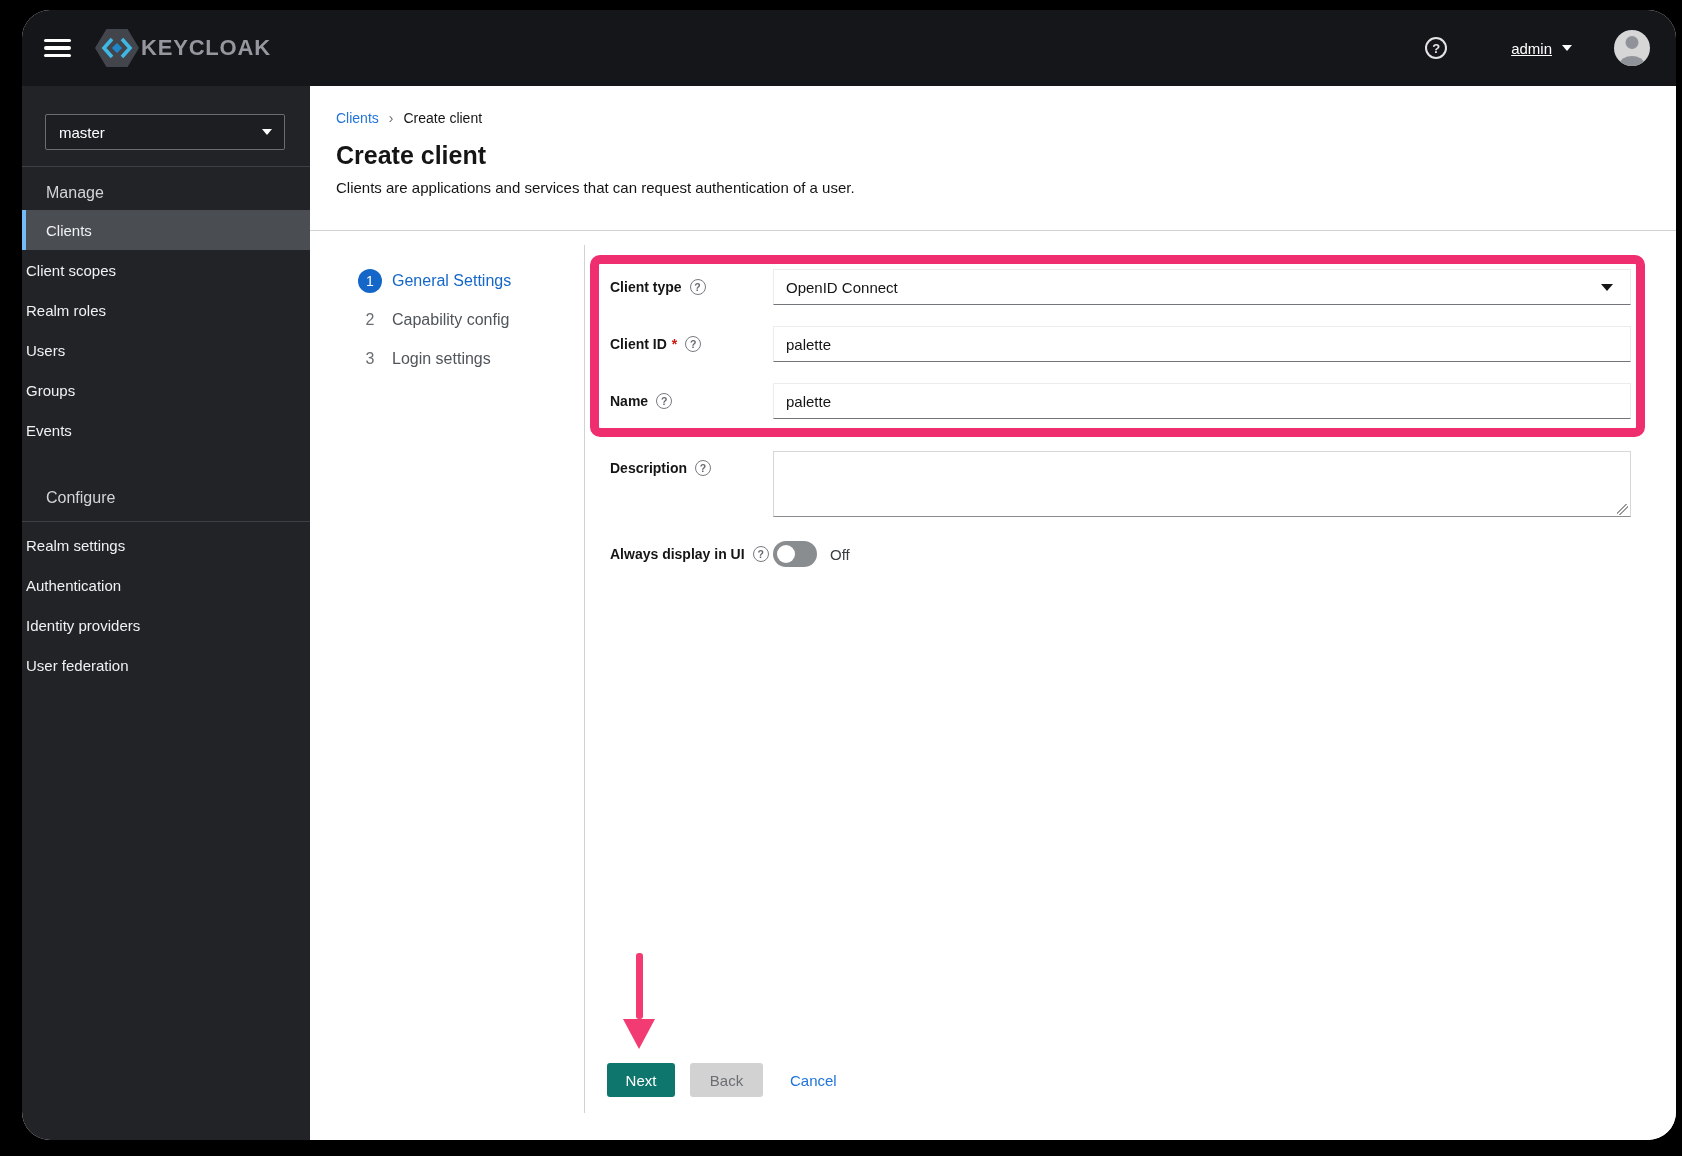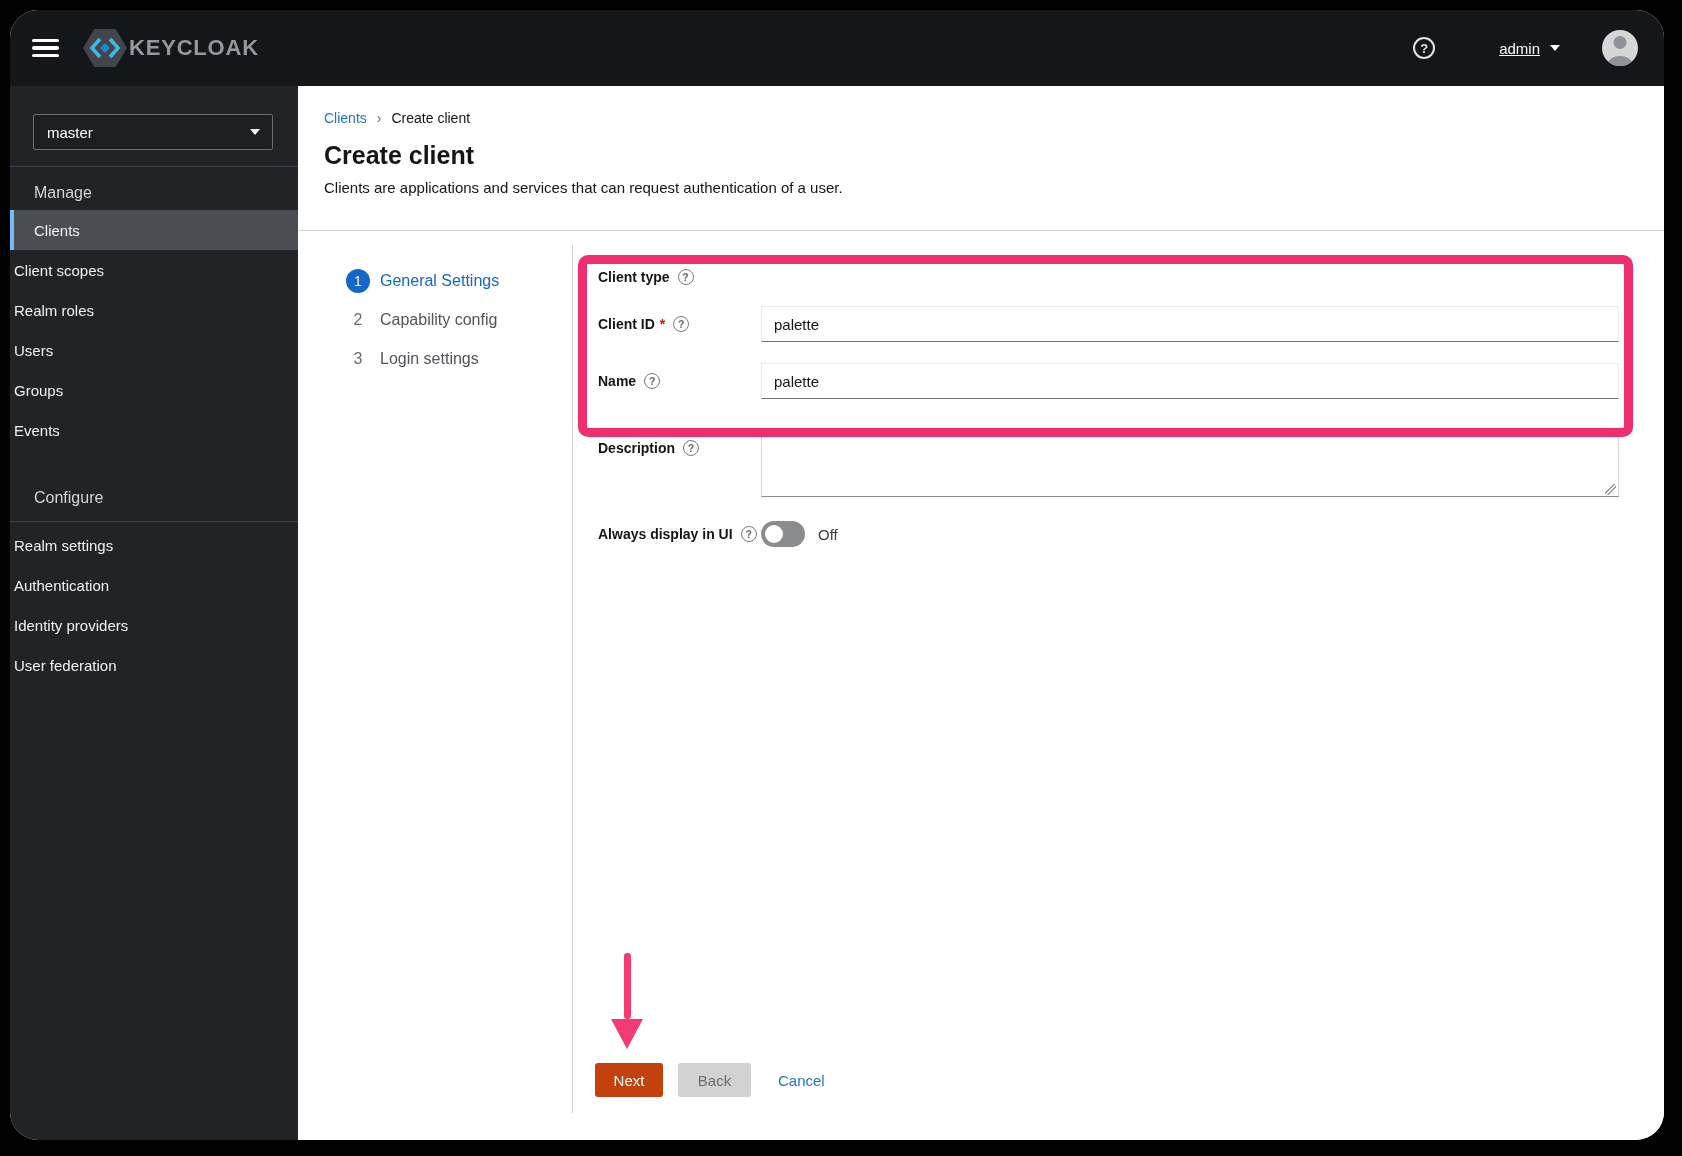--- a/index.html
+++ b/index.html
@@ -1,21 +1,21 @@
 <!DOCTYPE html>
 <html><head>
 <meta charset="utf-8">
 <style>
   * { margin:0; padding:0; box-sizing:border-box; }
   html,body { width:1682px; height:1156px; background:#000; overflow:hidden;
               font-family:"Liberation Sans", sans-serif; }
   .stage { position:relative; width:1682px; height:1156px; background:#000; }
 
   
-  .window { position:absolute; left:10px; top:10px; width:1654px; height:1130px;
+  .window { position:absolute; left:22px; top:10px; width:1654px; height:1130px;
             border-radius:28px; overflow:hidden; background:#fff;
             display:flex; flex-direction:column; }
 
   
   .header { height:76px; background:#15161a; display:flex; align-items:center;
             flex:0 0 auto; padding:0 26px 0 22px; }
   .hamburger { width:27px; height:19px; display:flex; flex-direction:column;
                justify-content:space-between; cursor:pointer; }
   .hamburger span { display:block; height:3.4px; border-radius:2px; background:#fff; }
   .logo { display:flex; align-items:center; margin-left:24px; }
@@ -130,21 +130,21 @@
   .pink-arrow { position:absolute; left:313px; top:722px; width:32px; pointer-events:none; }
   .pink-arrow .shaft { width:7px; height:66px; background:#f23b72; margin:0 auto;
                        border-radius:3px; }
   .pink-arrow .head { width:0; height:0; border-left:16px solid transparent;
                       border-right:16px solid transparent; border-top:30px solid #f23b72; }
 
   
   .actions { position:absolute; left:297px; top:832px; display:flex; align-items:center; }
   .btn { height:34px; border:none; border-radius:3px; font-size:15px;
          font-family:"Liberation Sans",sans-serif; cursor:pointer; }
-  .btn-primary { background:#c2410c; color:#fff; width:68px; }
+  .btn-primary { background:#0f766e; color:#fff; width:68px; }
   .btn-disabled { background:#d2d2d2; color:#6a6e73; width:73px; margin-left:15px;
                   cursor:default; }
   .btn-link { background:none; border:none; color:#2174d8; font-size:15px;
               margin-left:27px; cursor:pointer; font-family:"Liberation Sans",sans-serif; }
 </style>
 </head>
 <body>
 
 <div class="stage">
   <div class="window">
@@ -257,20 +257,26 @@
             </div>
           </div>
           <div class="vdivider"></div>
 
           <div class="form">
             <div class="frow row-type">
               <div class="flabel">
                 <span>Client type</span>
                 <span class="qmark">?</span>
               </div>
+              <div class="control">
+                <div class="select-box">
+                  <span class="sel-text">OpenID Connect</span>
+                </div>
+                <span class="sel-caret"></span>
+              </div>
             </div>
 
             <div class="frow row-id">
               <div class="flabel">
                 <span>Client ID</span>
                 <span class="req">*</span>
                 <span class="qmark">?</span>
               </div>
               <div class="control">
                 <input class="tinput" type="text" value="palette" style="">

